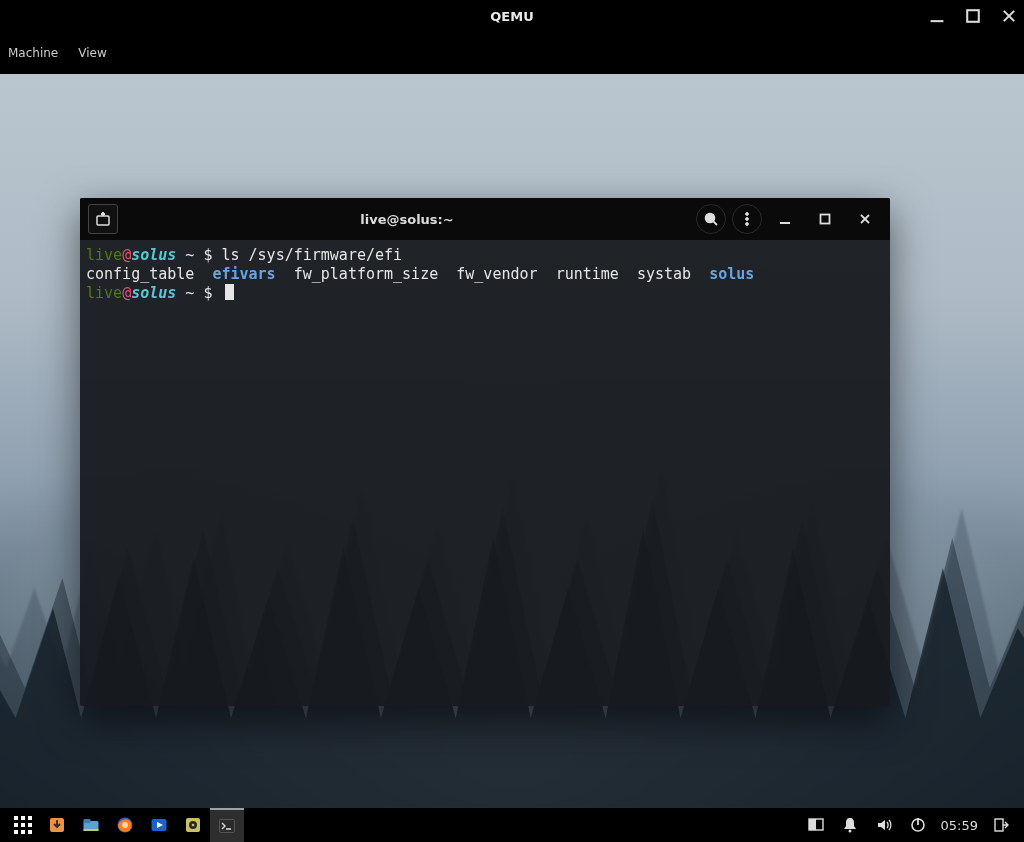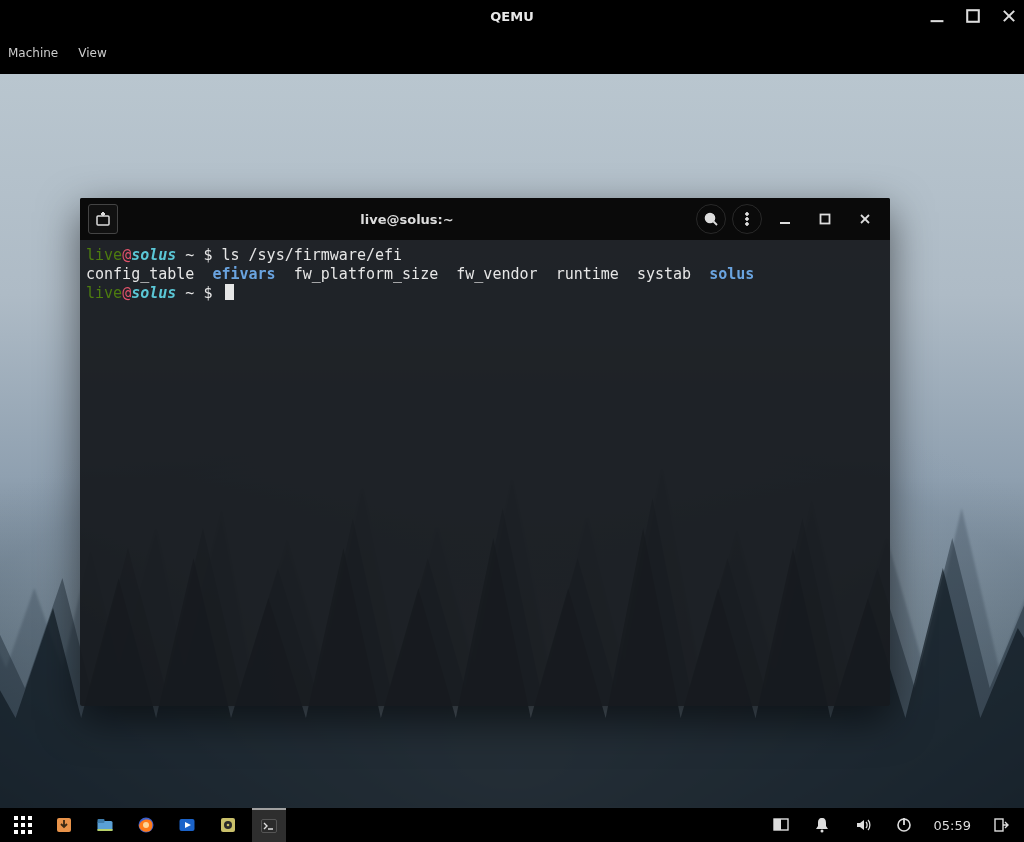--- a/index.html
+++ b/index.html
@@ -82,21 +82,21 @@
   .c-blue   { color: #6aa4e0; font-weight: 700; }
   .c-white  { color: #e6e6e6; }
   .cursor-block {
     display: inline-block; width: 9px; height: 16px; background: #e6e6e6;
     vertical-align: -2px; margin-left: 4px;
   }
 
   
   .panel {
     height: 34px; background: #000; display: flex; align-items: center;
-    padding: 0 6px; gap: 7px; color: #ddd; font-size: 12px;
+    padding: 0 6px; gap: 0; color: #ddd; font-size: 12px;
   }
   .panel .launcher, .panel .task, .panel .tray-ico {
     width: 34px; height: 34px; display: inline-flex; align-items: center; justify-content: center;
     cursor: pointer;
   }
   .panel .task.active { background: #2e2e2e; border-top: 2px solid #a0a0a0; height: 34px; }
   .panel .spacer { flex: 1; }
   .panel svg { width: 18px; height: 18px; }
   .clock { padding: 0 6px; font-size: 13px; cursor: pointer; }
   .app-grid { display: grid; grid-template-columns: repeat(3, 4px); grid-template-rows: repeat(3, 4px); gap: 3px; }

